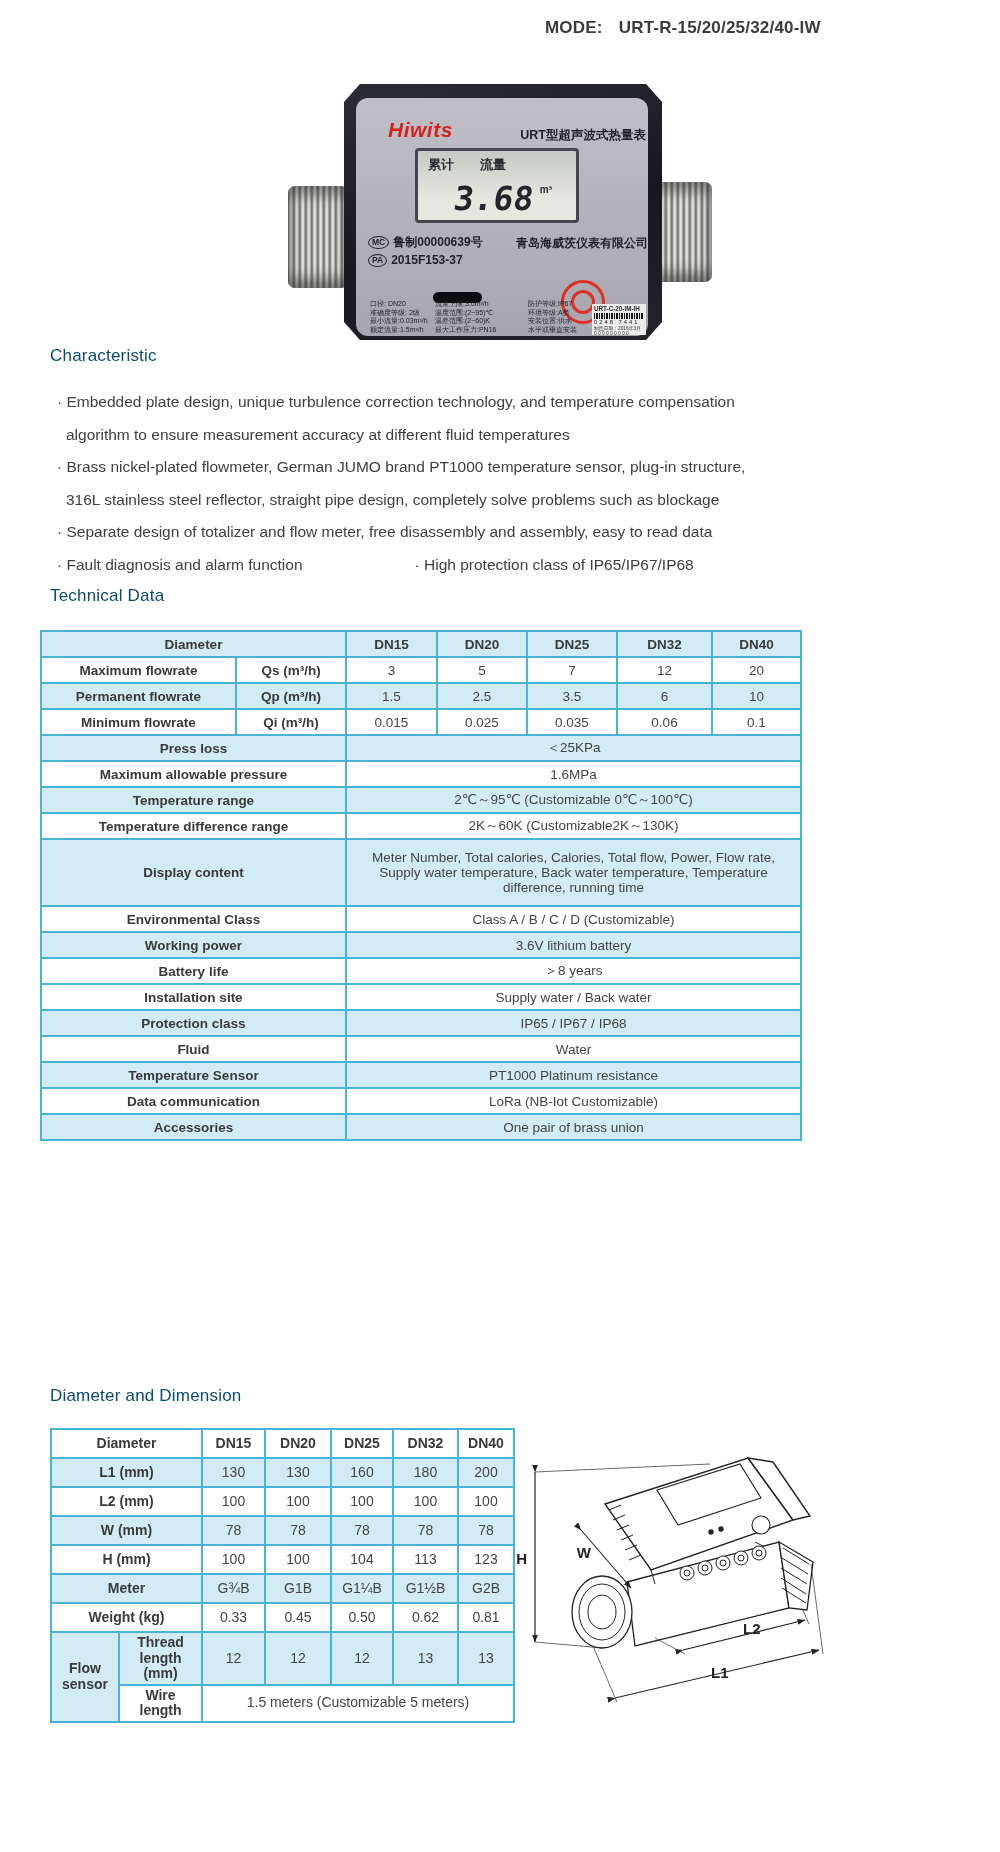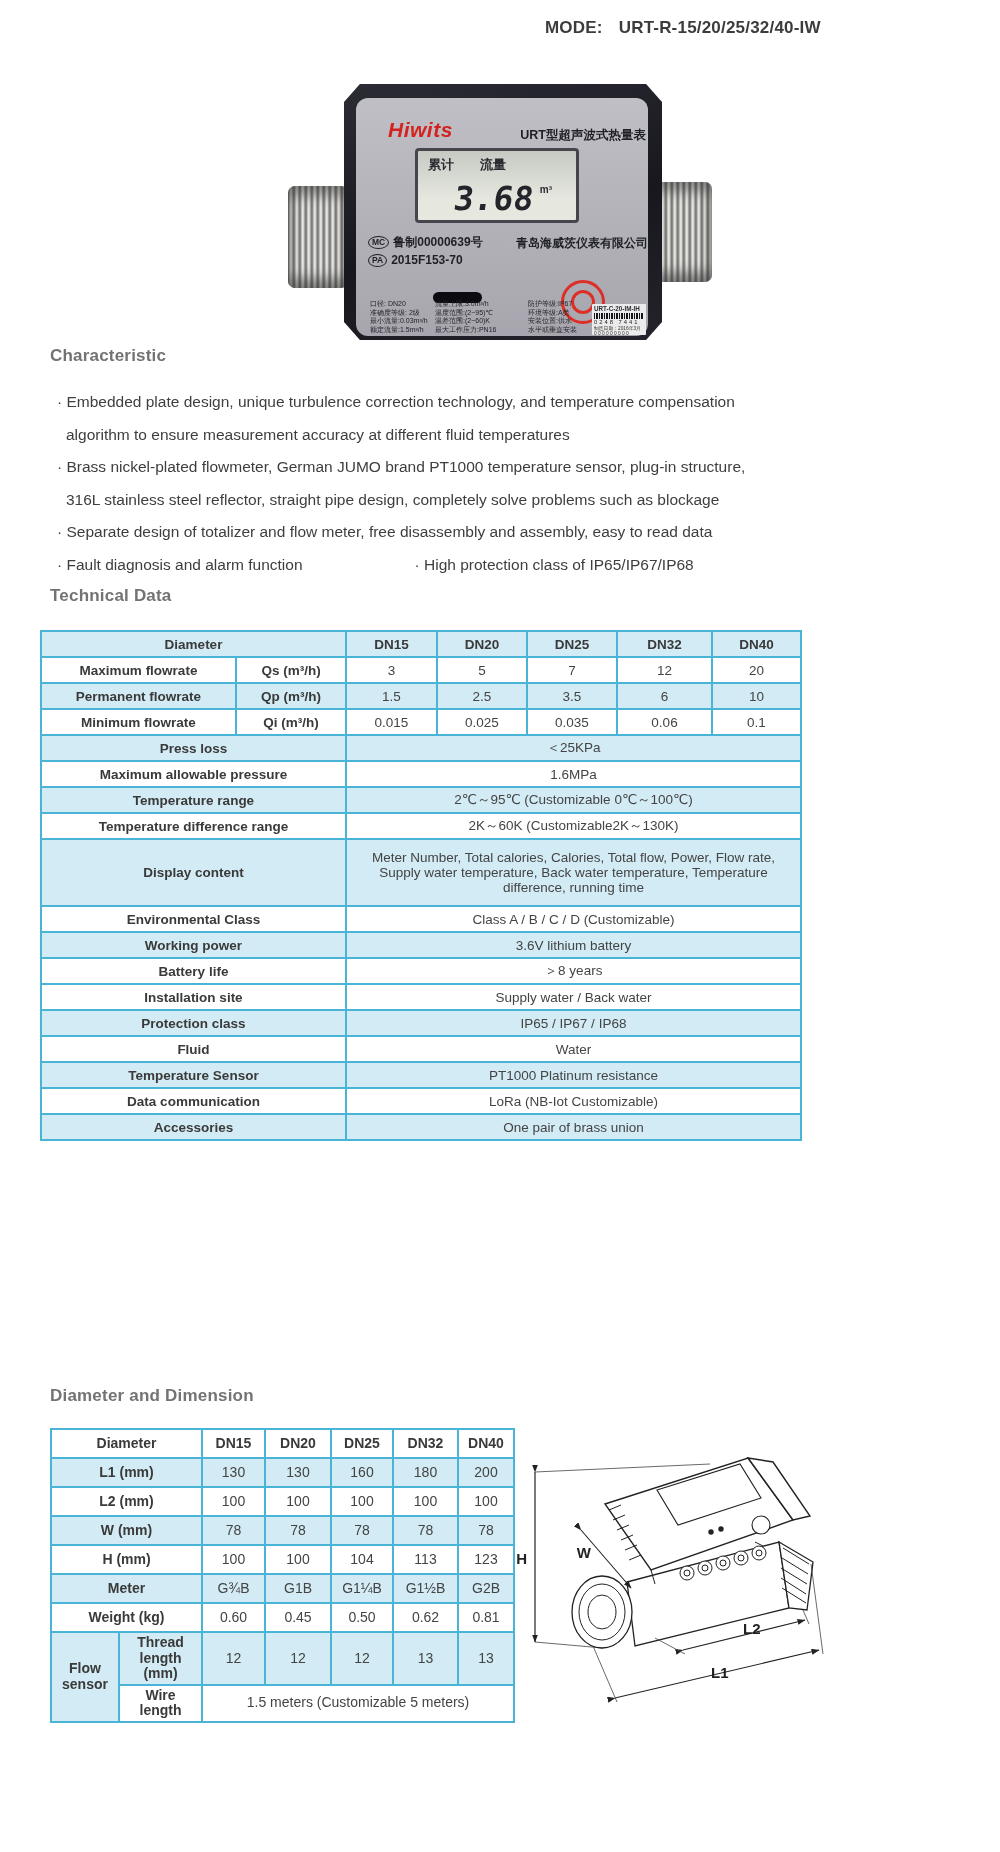--- a/index.html
+++ b/index.html
@@ -32,21 +32,21 @@
   .spec-col{position:absolute;top:202px;font-size:7px;line-height:8.6px;color:#23232b;white-space:nowrap;}
   .spec-col div{white-space:nowrap;}
   .col1{left:14px;} .col2{left:79px;} .col3{left:172px;}
   .sticker{position:absolute;left:236px;top:206px;width:54px;height:31px;background:#ebebec;border-radius:1px;overflow:hidden;padding:1px 2px;box-sizing:border-box;}
   .sticker .mdl{font-size:6.3px;font-weight:bold;color:#2d2d34;white-space:nowrap;}
   .barcode{height:6px;margin-top:1px;background:repeating-linear-gradient(90deg,#15151a 0 1px,transparent 1px 2px,#15151a 2px 4px,transparent 4px 5px);}
   .sticker .digits{font-size:5.8px;color:#222;letter-spacing:2px;white-space:nowrap;}
   .sticker .tiny{font-size:4.8px;color:#333;white-space:nowrap;}
 
   
-  .h-sec{font-size:17px;font-weight:bold;color:#737373;letter-spacing:.2px;}
+  .h-sec{font-size:17px;font-weight:normal;color:#0c4a6e;letter-spacing:.2px;}
   .bullets{left:57px;top:386px;width:920px;font-size:15.5px;color:#3e3e3e;line-height:32.5px;}
   .bullets div{white-space:nowrap;}
   .cont{margin-left:9px;}
   .pair{display:flex;}
   .pair-right{margin-left:112px;}
 
   
   table.tbl{border-collapse:collapse;table-layout:fixed;}
   .tbl td{border:2px solid #49b4d6;text-align:center;vertical-align:middle;font-size:13.5px;color:#444;padding:1px 6px;height:22px;background:#ffffff;}
   .tbl td.lbl{font-weight:bold;color:#3a3a3a;}
@@ -85,21 +85,21 @@
         <span class="lcd-unit">m³</span>
       </div>
     </div>
     <div class="cert-line" style="left:12px;top:136px;">
       <span class="oval-badge">MC</span>
       <span>鲁制00000639号</span>
     </div>
     <div class="company">青岛海威茨仪表有限公司</div>
     <div class="cert-line" style="left:12px;top:155px;">
       <span class="oval-badge">PA</span>
-      <span>2015F153-70</span>
+      <span>2015F153-37</span>
     </div>
     <div class="pill"></div>
     <div class="red-ring"></div>
     <div class="spec-col col1">
       <div>口径: DN20</div>
       <div>准确度等级: 2级</div>
       <div>最小流量:0.03m³/h</div>
       <div>额定流量:1.5m³/h</div>
     </div>
     <div class="spec-col col2">
@@ -298,21 +298,21 @@
   <tr class="blue">
     <td colspan="2" class="lbl">Meter</td>
     <td>G¾B</td>
     <td>G1B</td>
     <td>G1¼B</td>
     <td>G1½B</td>
     <td>G2B</td>
   </tr>
   <tr>
     <td colspan="2" class="lbl">Weight (kg)</td>
-    <td>0.60</td>
+    <td>0.33</td>
     <td>0.45</td>
     <td>0.50</td>
     <td>0.62</td>
     <td>0.81</td>
   </tr>
   <tr class="blue">
     <td rowspan="2" class="lbl cell-blue">Flow sensor</td>
     <td class="lbl">Thread length (mm)</td>
     <td>12</td>
     <td>12</td>

